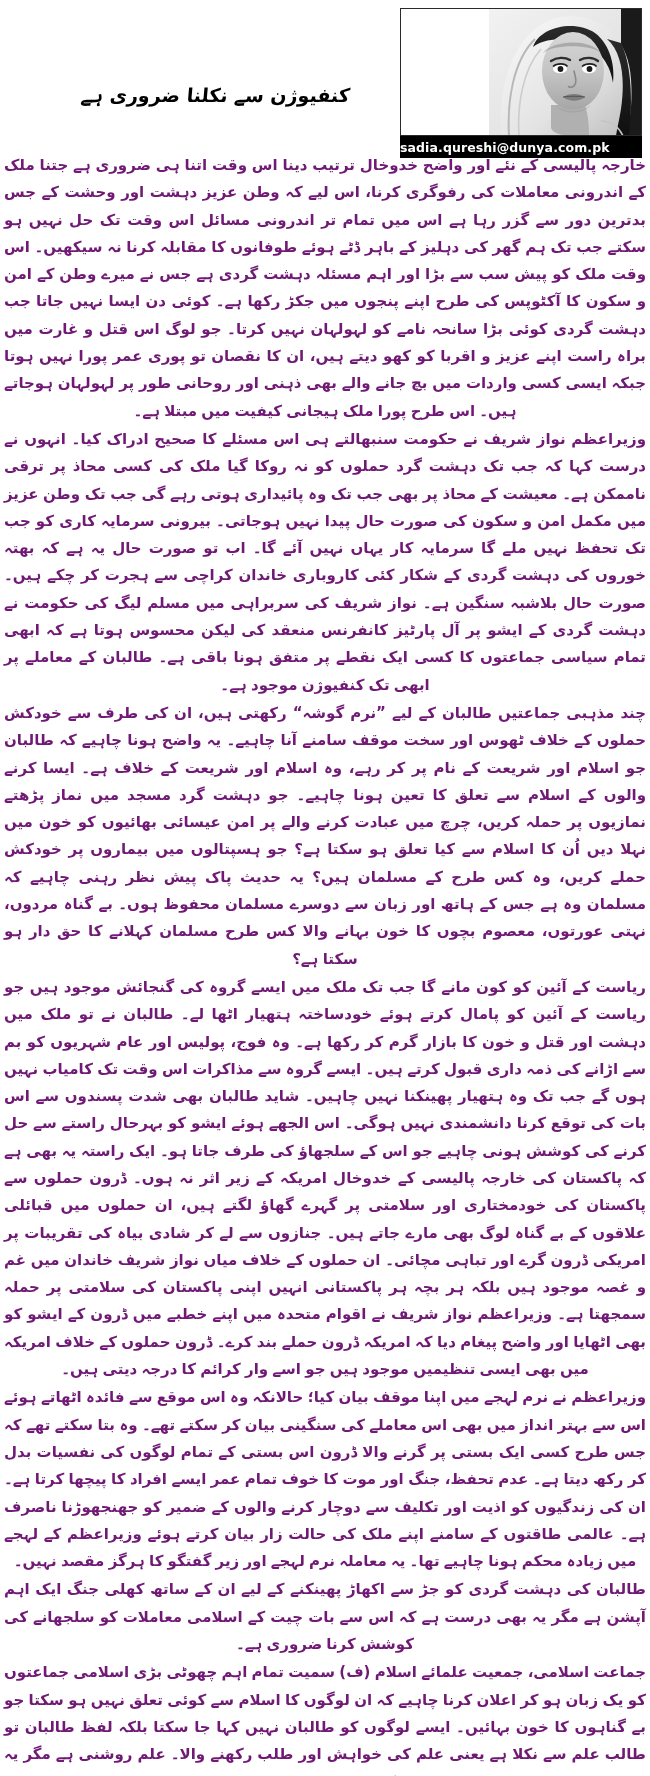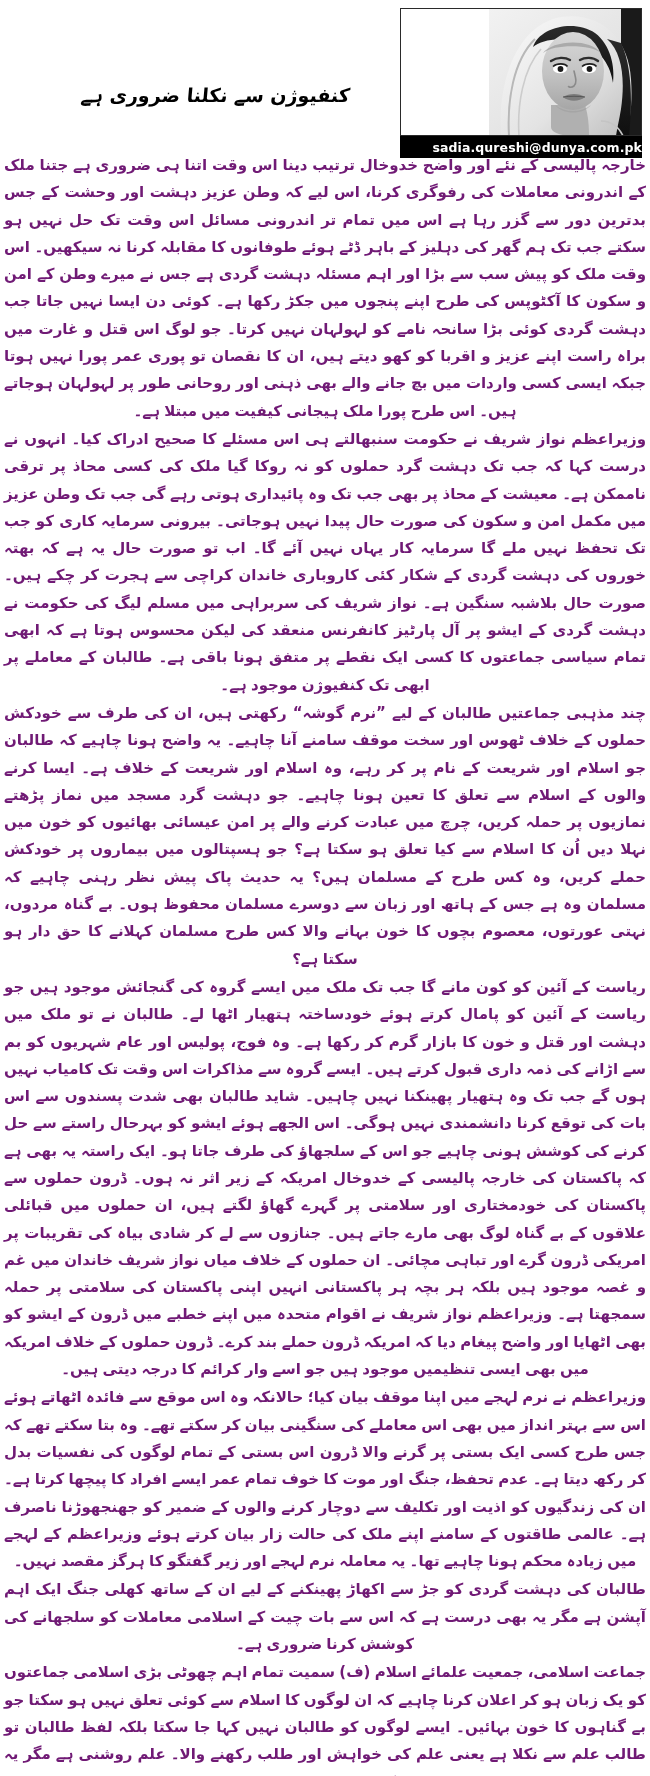--- a/index.html
+++ b/index.html
@@ -109,21 +109,21 @@
     width: 242px;
     height: 22px;
     background: #000000;
     color: #ffffff;
     font-family: "DejaVu Sans", "Liberation Sans", sans-serif;
     font-size: 12.5px;
     font-weight: bold;
     letter-spacing: 0.1px;
     display: flex;
     align-items: center;
-    justify-content: flex-end;
+    justify-content: flex-start;
     direction: ltr;
   }
 
   
   .headline {
     position: absolute;
     top: 84px;
     right: 300px;
     width: 260px;
     text-align: left;

